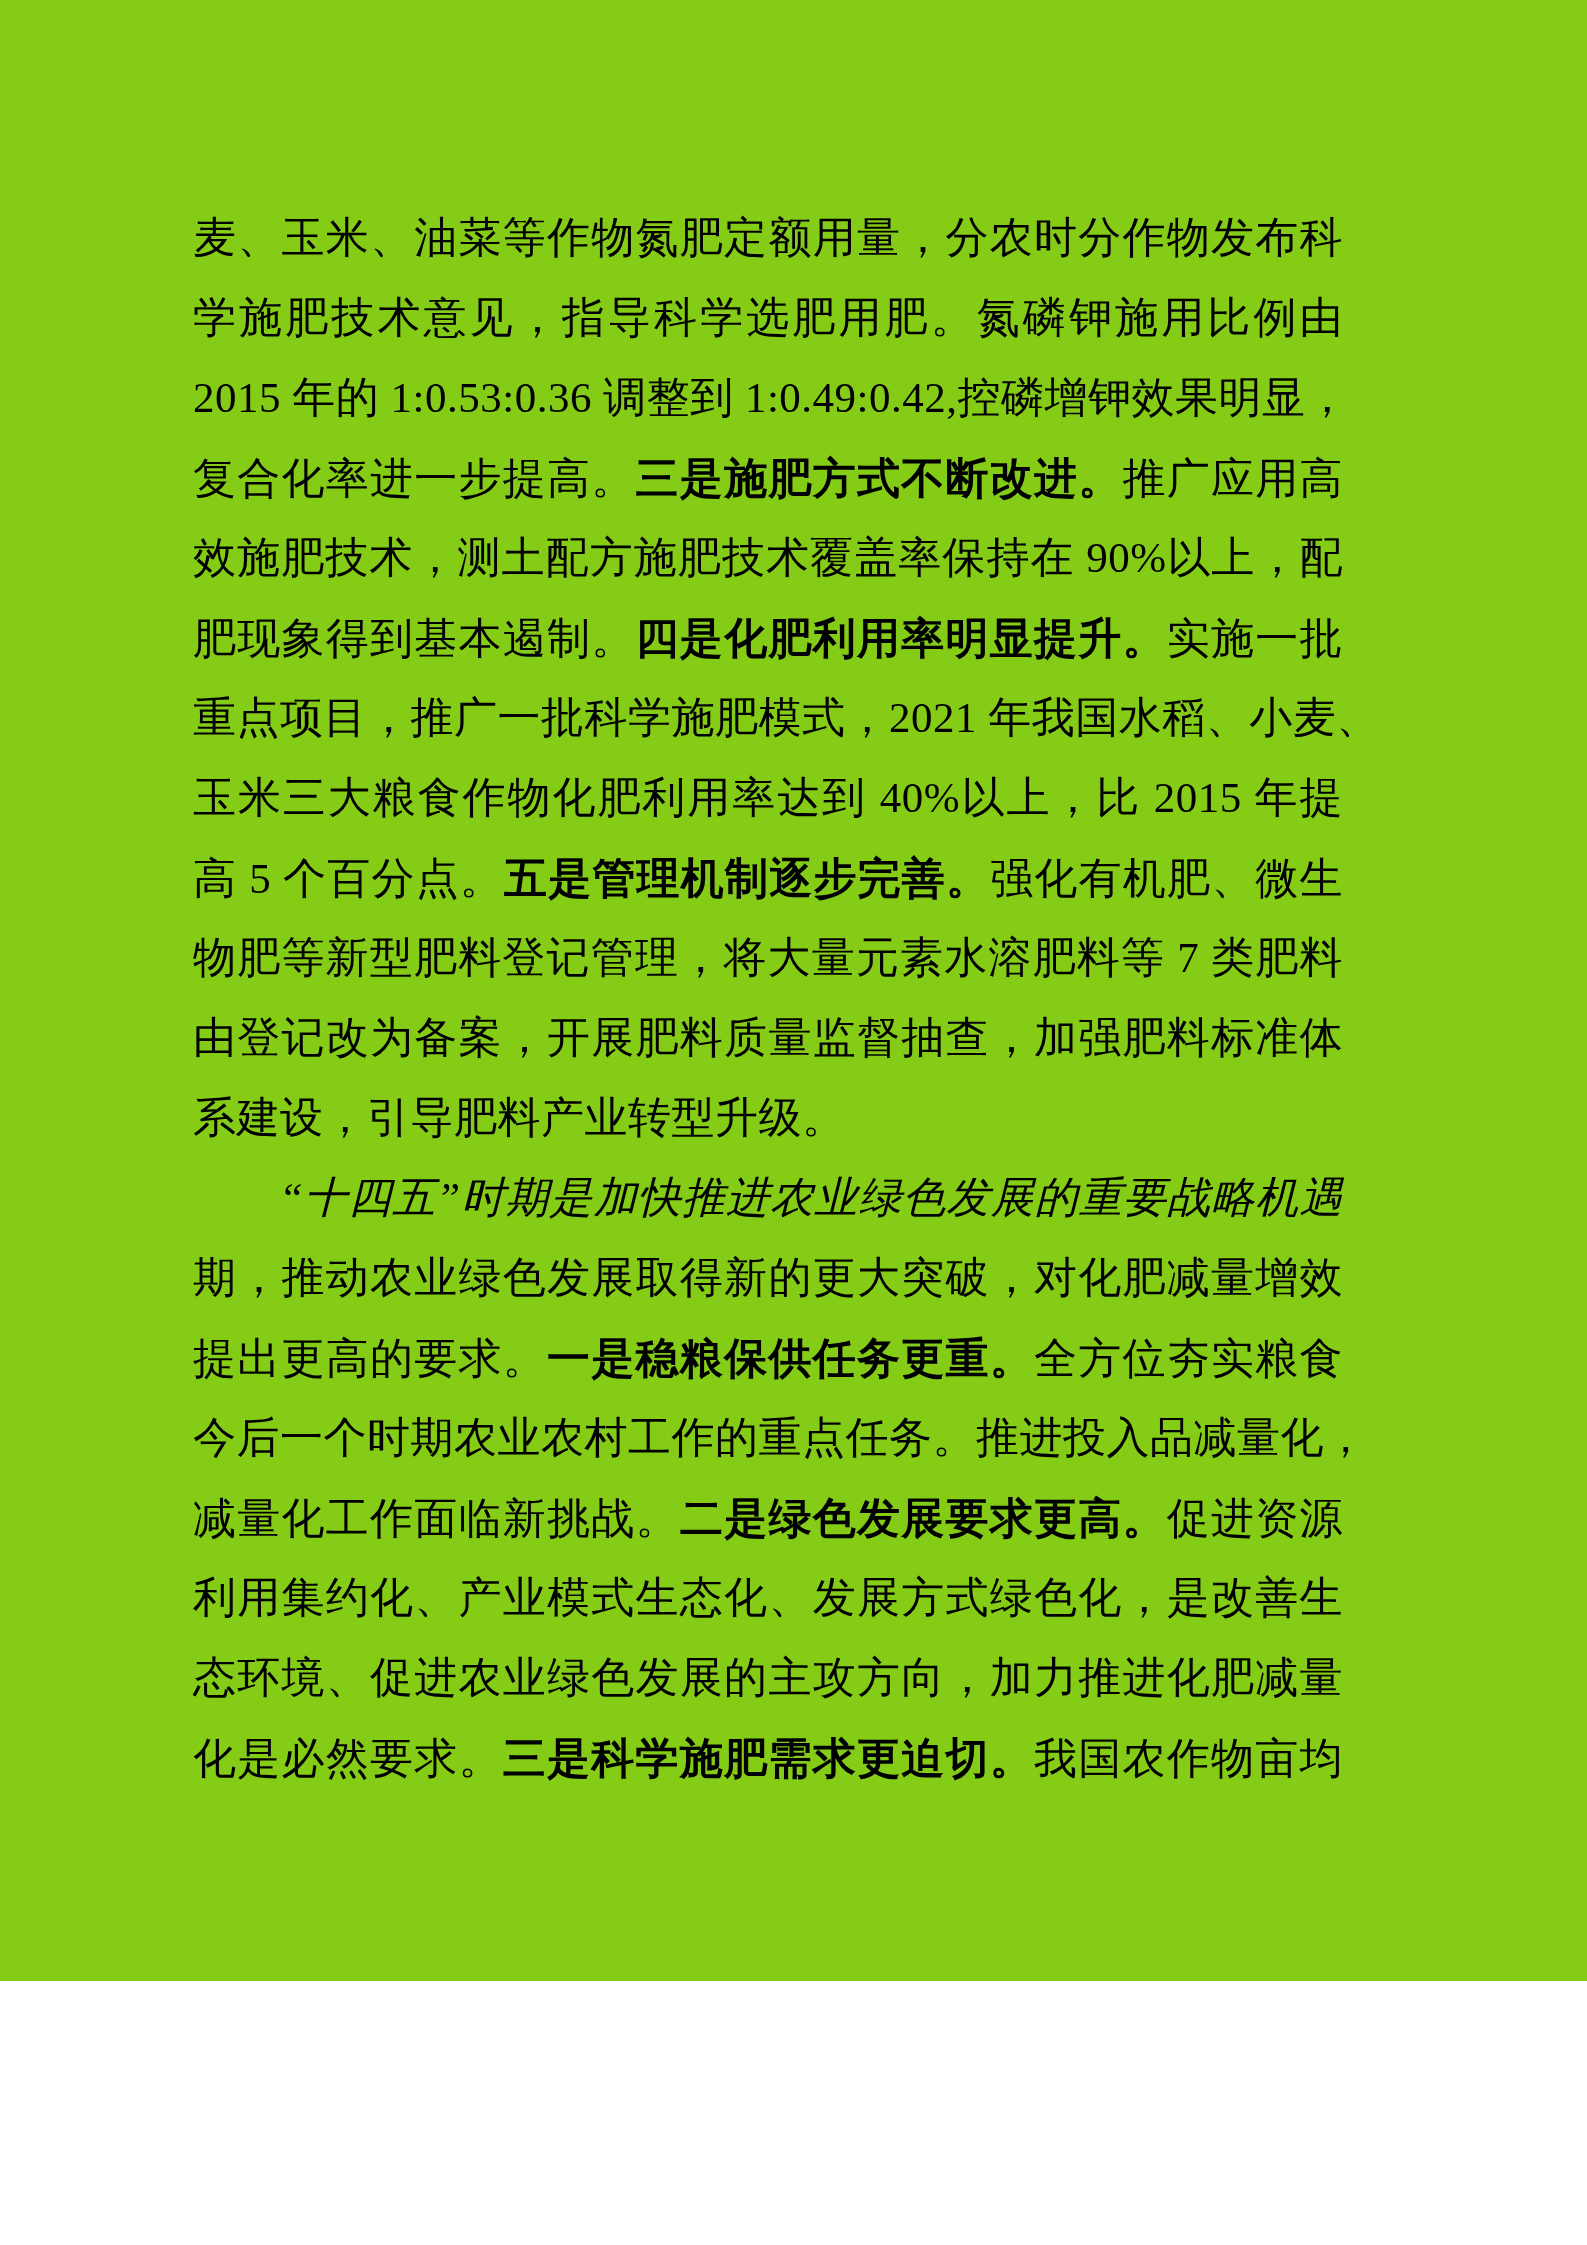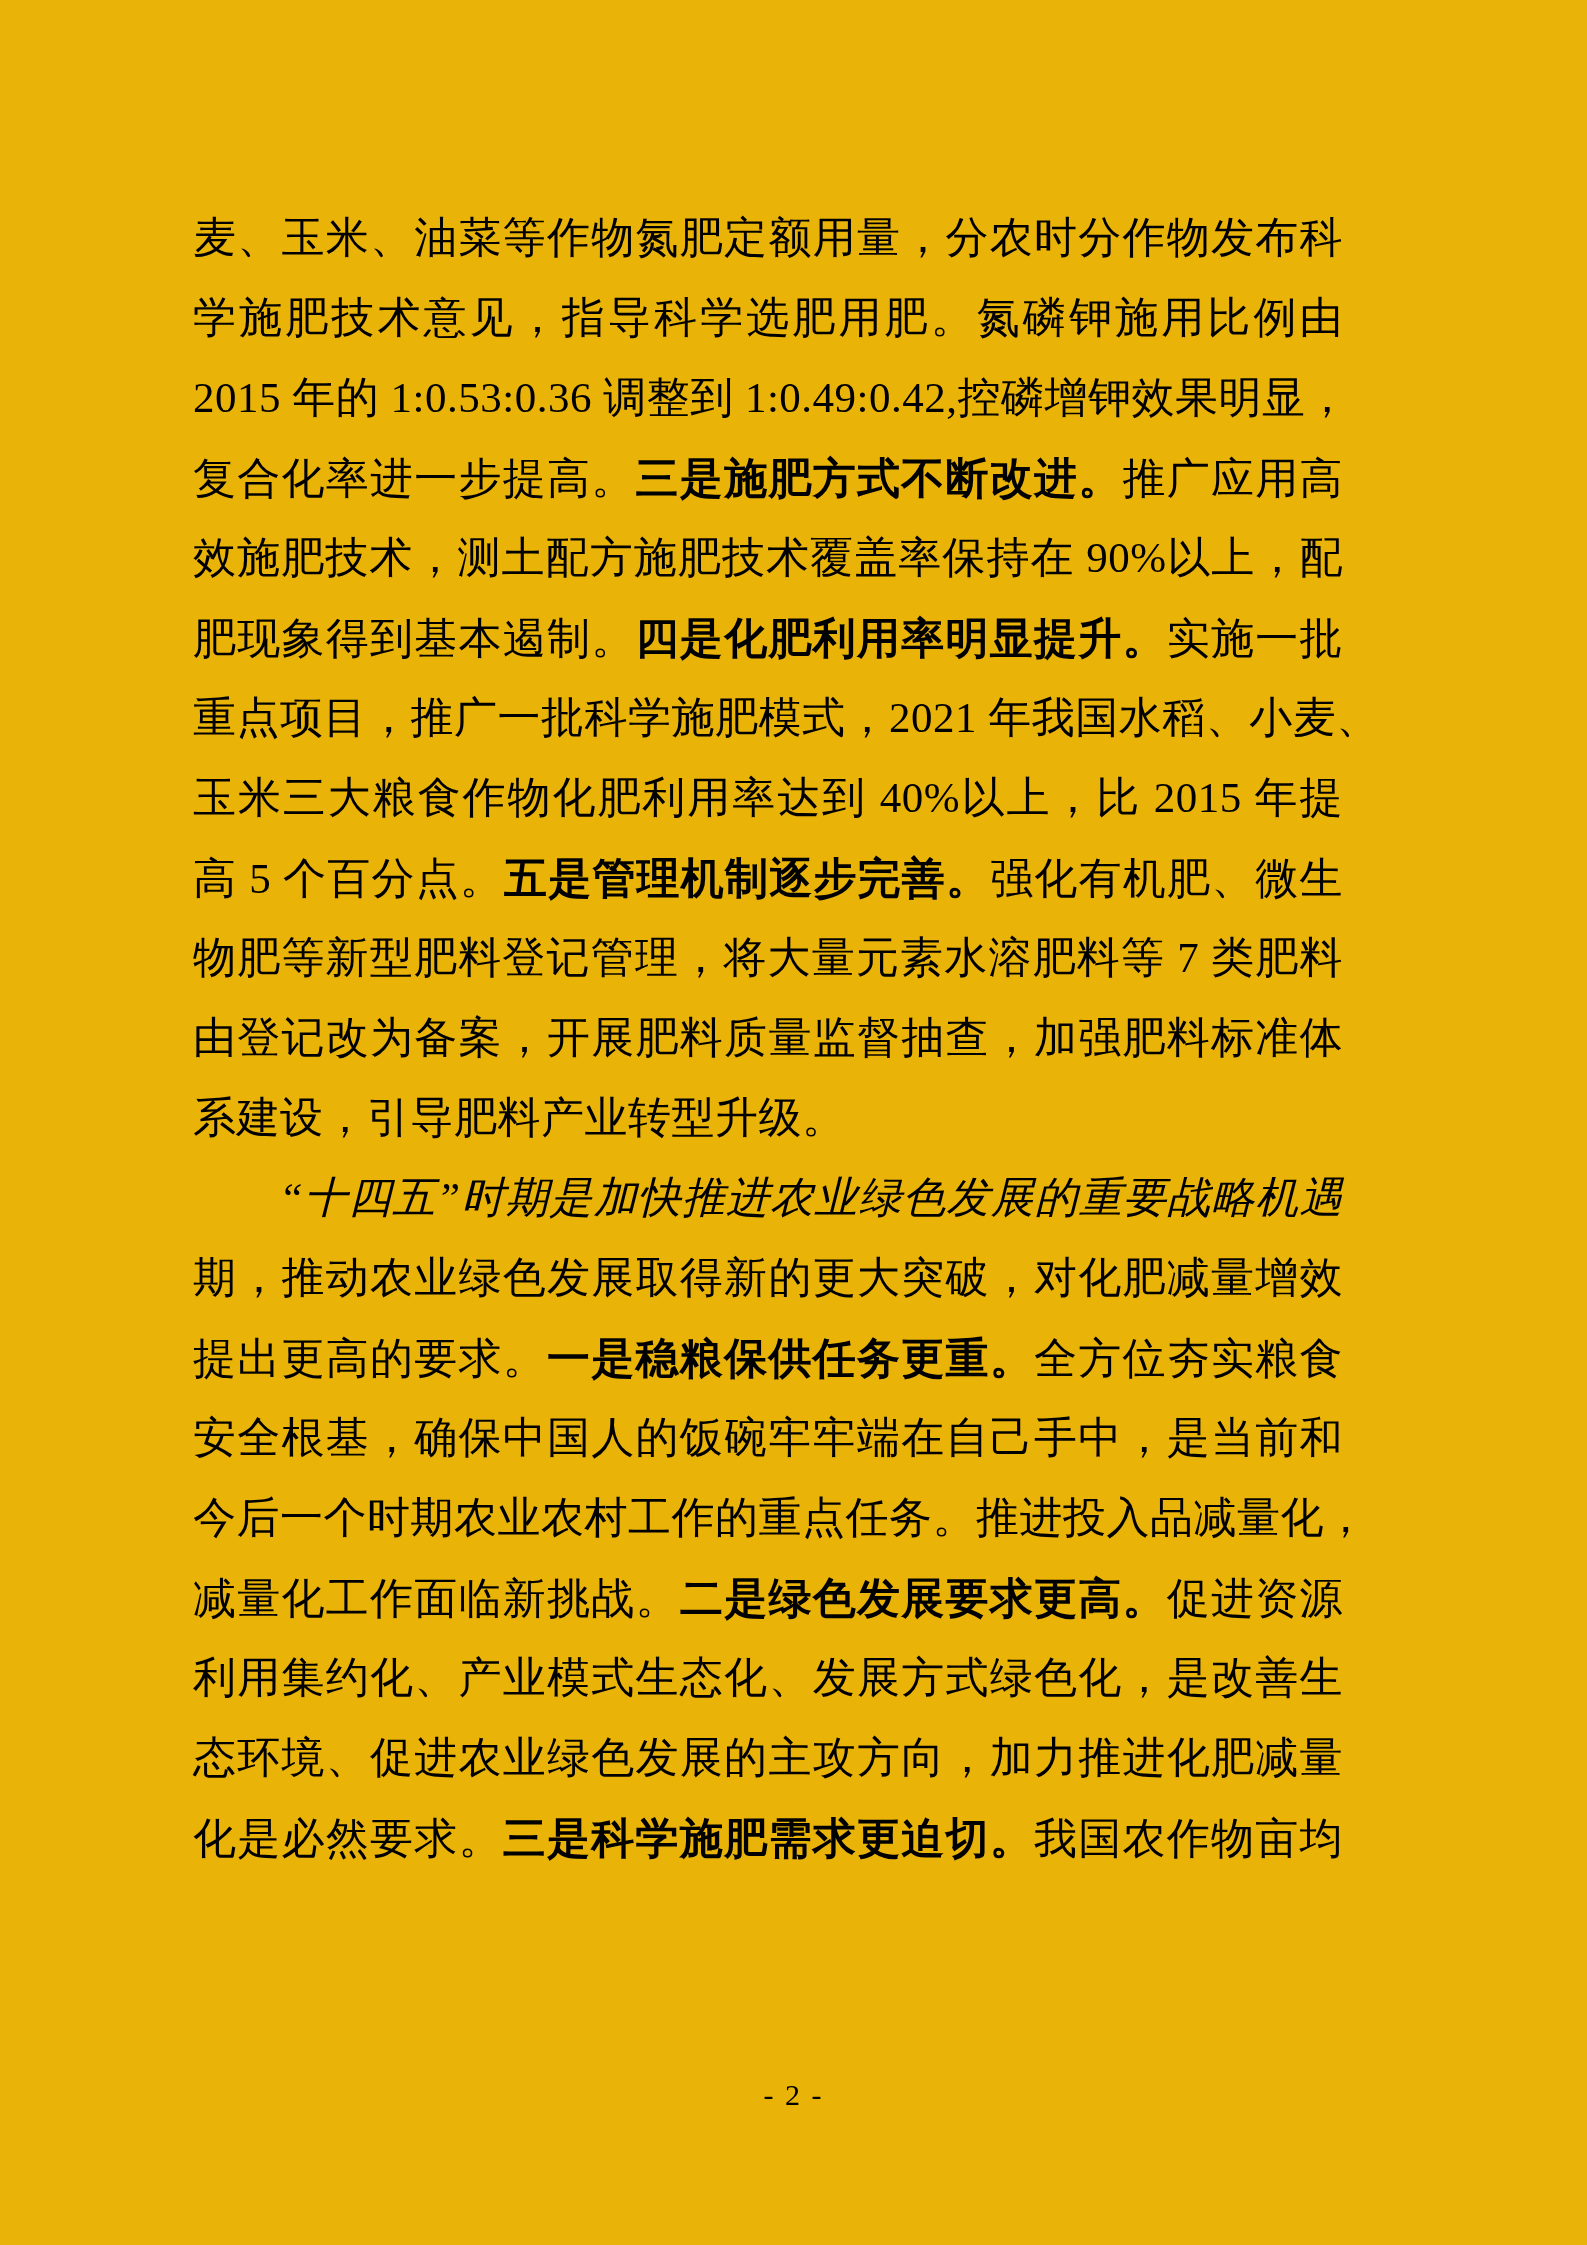--- a/index.html
+++ b/index.html
@@ -4,22 +4,22 @@
 <style>
   html, body { margin: 0; padding: 0; }
   body {
     background: #ffffff;
     font-family: "Liberation Serif", "DejaVu Serif", serif;
     color: #000;
   }
   .page {
     position: relative;
     width: 1587px;
-    height: 2245px;
-    background: #eab308;
+    height: 1981px;
+    background: #84cc16;
     overflow: hidden;
   }
   .content {
     position: absolute;
     left: 193px;
     top: 198px;
     width: 1150px;
   }
   .line {
     height: 80px;
@@ -67,21 +67,20 @@
       <div class="line"><span class="run-normal">肥现象得到基本遏制。</span><span class="run-bold">四是化肥利用率明显提升。</span><span class="run-normal">实施一批</span></div>
       <div class="line"><span class="run-normal">重点项目，推广一批科学施肥模式，2021 年我国水稻、小麦、</span></div>
       <div class="line"><span class="run-normal">玉米三大粮食作物化肥利用率达到 40%以上，比 2015 年提</span></div>
       <div class="line"><span class="run-normal">高 5 个百分点。</span><span class="run-bold">五是管理机制逐步完善。</span><span class="run-normal">强化有机肥、微生</span></div>
       <div class="line"><span class="run-normal">物肥等新型肥料登记管理，将大量元素水溶肥料等 7 类肥料</span></div>
       <div class="line"><span class="run-normal">由登记改为备案，开展肥料质量监督抽查，加强肥料标准体</span></div>
       <div class="line para-end"><span class="run-normal">系建设，引导肥料产业转型升级。</span></div>
       <div class="line para-first"><span class="run-normal">“十四五”时期是加快推进农业绿色发展的重要战略机遇</span></div>
       <div class="line"><span class="run-normal">期，推动农业绿色发展取得新的更大突破，对化肥减量增效</span></div>
       <div class="line"><span class="run-normal">提出更高的要求。</span><span class="run-bold">一是稳粮保供任务更重。</span><span class="run-normal">全方位夯实粮食</span></div>
-      <div class="line"><span class="run-normal">安全根基，确保中国人的饭碗牢牢端在自己手中，是当前和</span></div>
       <div class="line"><span class="run-normal">今后一个时期农业农村工作的重点任务。推进投入品减量化，</span></div>
       <div class="line"><span class="run-normal">减量化工作面临新挑战。</span><span class="run-bold">二是绿色发展要求更高。</span><span class="run-normal">促进资源</span></div>
       <div class="line"><span class="run-normal">利用集约化、产业模式生态化、发展方式绿色化，是改善生</span></div>
       <div class="line"><span class="run-normal">态环境、促进农业绿色发展的主攻方向，加力推进化肥减量</span></div>
       <div class="line"><span class="run-normal">化是必然要求。</span><span class="run-bold">三是科学施肥需求更迫切。</span><span class="run-normal">我国农作物亩均</span></div>
     </div>
   <div class="footer">
     <span class="pageno">- 2 -</span>
   </div>
 </div>

